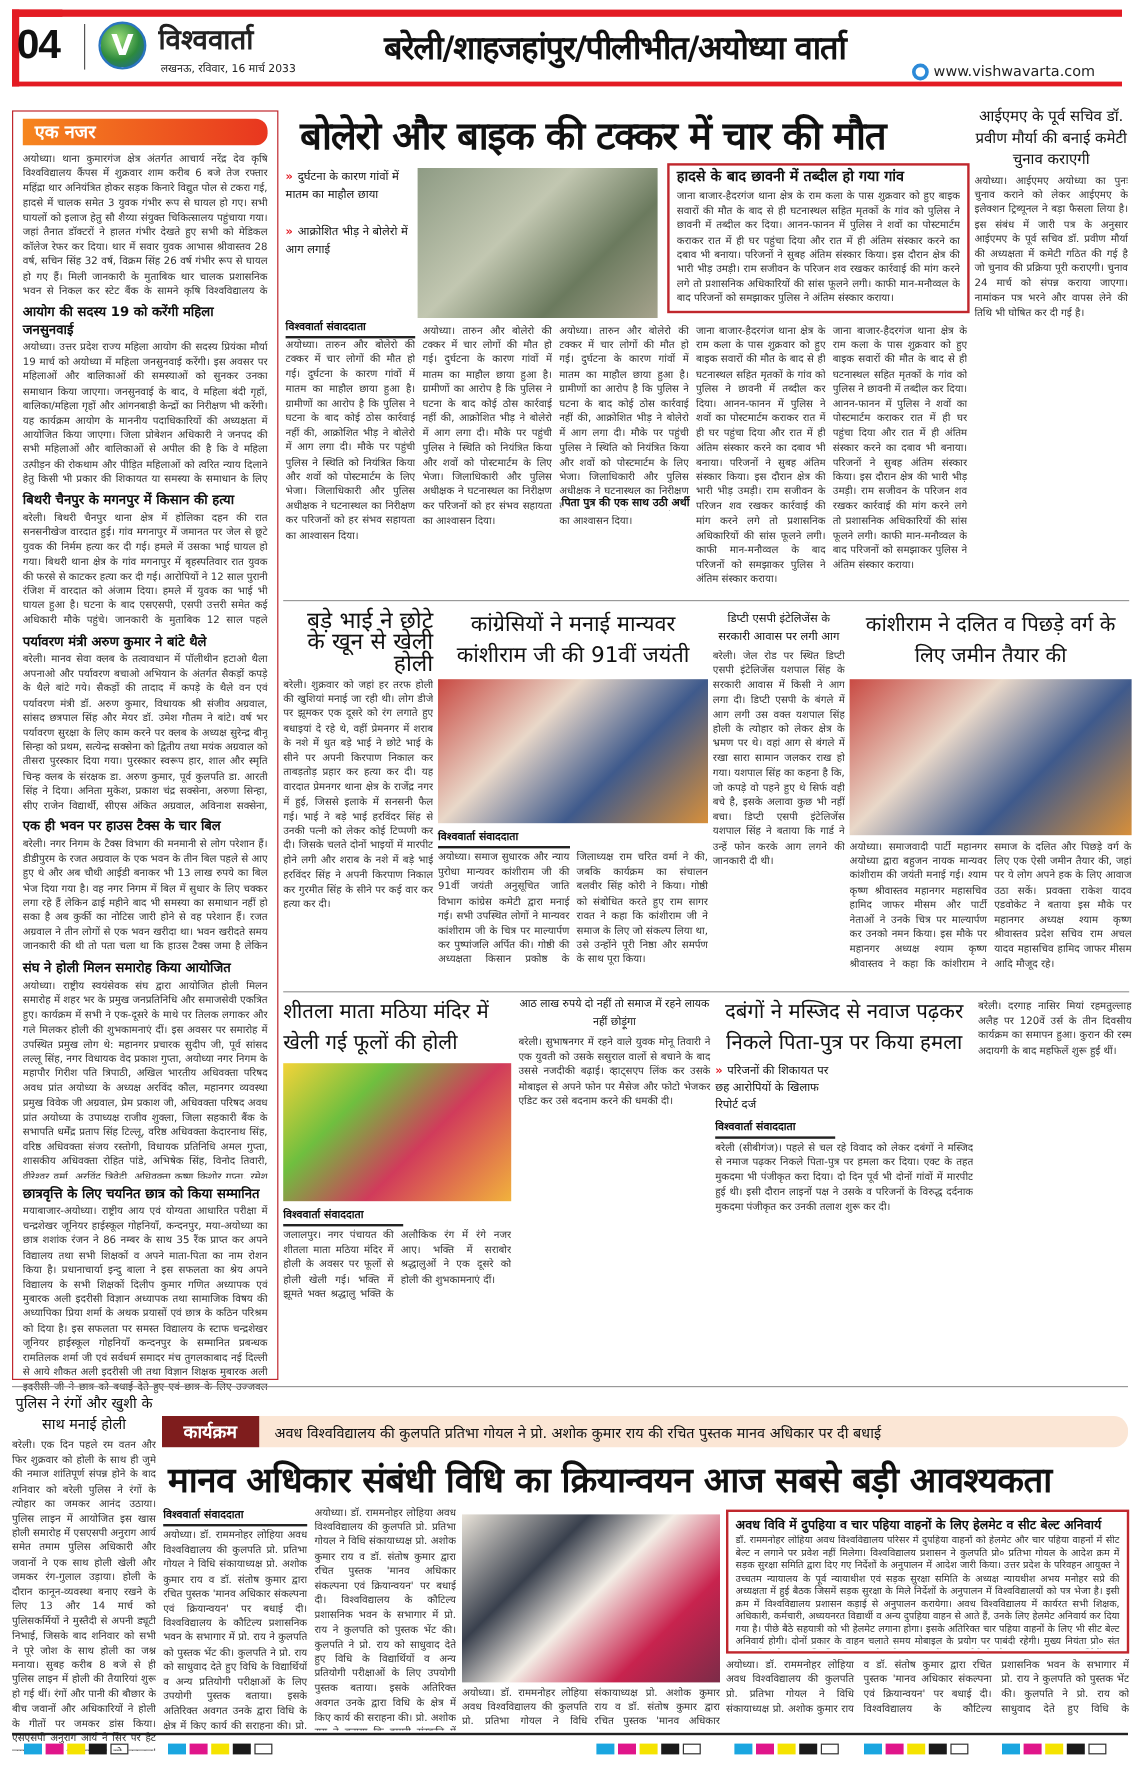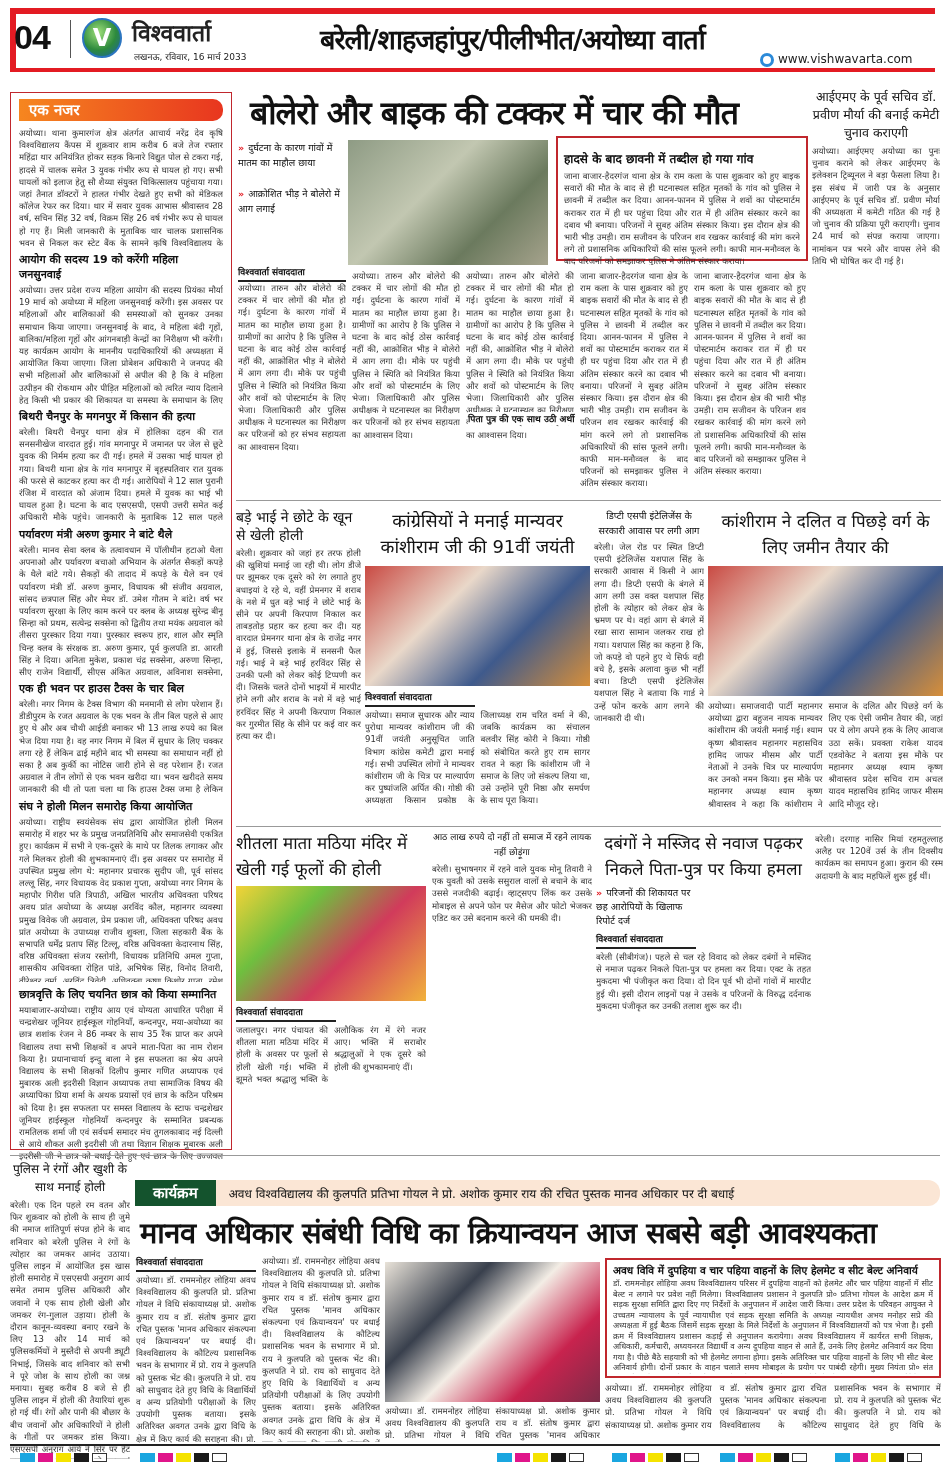--- a/index.html
+++ b/index.html
@@ -21,21 +21,21 @@
 .redbar{background:linear-gradient(90deg,#f6861f,#e8361f);color:#fff;font-weight:bold;border-radius:0 10px 10px 0;padding-left:10px}
 .photo{background:linear-gradient(135deg,#8e9b84,#c2c7b1 40%,#6b7a5e 70%,#a6a38d);}
 .photo3{background:linear-gradient(135deg,#c94a43,#e9d8c9 35%,#3f5a8c 65%,#d78f3a)}
 .photo4{background:linear-gradient(135deg,#f4d338,#6fbf3f 30%,#d13b5b 60%,#f1b23c)}
 .photo5{background:linear-gradient(135deg,#e9e3d9,#39404d 30%,#f3ede5 50%,#c8234e 75%,#7b2c48)}
 .bullet{color:#e31b23;font-weight:bold;margin-right:4px}
 .byline{font-size:9px;font-weight:bold;border-bottom:2px solid #222;padding-bottom:2px}
 .reg{display:flex;gap:3px}
 .reg span{display:inline-block;width:15px;height:9px}
 .rule{background:#222;height:2px}
-.karya{background:#14532d;color:#fff;font-weight:bold;font-size:15px;padding:4px 18px}
+.karya{background:#7f1d1d;color:#fff;font-weight:bold;font-size:15px;padding:4px 18px}
 .kbar{background:#fbe6d5;border-radius:0 12px 12px 0}
 </style>
 </head>
 <body>
 
 <div class="abs mast">
     <div class="mast-top"></div>
   </div>
 <div class="abs pgno">04</div>
 <div class="abs vsep"></div>
@@ -76,40 +76,40 @@
   </div>
 </div>
 
 <div class="abs box" style="left:236px;top:88px;width:572px;height:410px;border-width:0 0 0 0"></div>
 <div class="abs hed" style="left:250px;top:90px;font-size:32px;letter-spacing:-1px">बोलेरो और बाइक की टक्कर में चार की मौत</div>
 <div class="abs" style="left:238px;top:140px;width:110px;font-size:9.5px;line-height:15px">
   <div><span class="bullet">»</span><span>दुर्घटना के कारण गांवों में मातम का माहौल छाया</span></div>
   <div style="margin-top:16px"><span class="bullet">»</span><span>आक्रोशित भीड़ ने बोलेरो में आग लगाई</span></div>
 </div>
 <div class="abs photo" style="left:348px;top:140px;width:200px;height:125px"></div>
-<div class="abs box" style="left:556px;top:136px;width:252px;height:125px;padding:12px 6px;border-width:2px">
+<div class="abs box" style="left:556px;top:136px;width:252px;height:125px;padding:0 6px;border-width:2px">
   <div class="hed" style="font-size:12px;margin-bottom:3px">हादसे के बाद छावनी में तब्दील हो गया गांव</div>
   <div class="col-text" style="height:95px">जाना बाजार-हैदरगंज थाना क्षेत्र के राम कला के पास शुक्रवार को हुए बाइक सवारों की मौत के बाद से ही घटनास्थल सहित मृतकों के गांव को पुलिस ने छावनी में तब्दील कर दिया। आनन-फानन में पुलिस ने शवों का पोस्टमार्टम कराकर रात में ही घर पहुंचा दिया और रात में ही अंतिम संस्कार करने का दबाव भी बनाया। परिजनों ने सुबह अंतिम संस्कार किया। इस दौरान क्षेत्र की भारी भीड़ उमड़ी। राम सजीवन के परिजन शव रखकर कार्रवाई की मांग करने लगे तो प्रशासनिक अधिकारियों की सांस फूलने लगी। काफी मान-मनौव्वल के बाद परिजनों को समझाकर पुलिस ने अंतिम संस्कार कराया।</div>
 </div>
 <div class="abs" style="left:238px;top:265px;width:108px">
   <div class="byline">विश्ववार्ता संवाददाता</div>
 </div>
 <div class="abs col-text" style="left:238px;top:282px;width:108px;height:218px">अयोध्या। तारुन और बोलेरो की टक्कर में चार लोगों की मौत हो गई। दुर्घटना के कारण गांवों में मातम का माहौल छाया हुआ है। ग्रामीणों का आरोप है कि पुलिस ने घटना के बाद कोई ठोस कार्रवाई नहीं की, आक्रोशित भीड़ ने बोलेरो में आग लगा दी। मौके पर पहुंची पुलिस ने स्थिति को नियंत्रित किया और शवों को पोस्टमार्टम के लिए भेजा। जिलाधिकारी और पुलिस अधीक्षक ने घटनास्थल का निरीक्षण कर परिजनों को हर संभव सहायता का आश्वासन दिया।</div>
 <div class="abs col-text" style="left:352px;top:270px;width:108px;height:230px">अयोध्या। तारुन और बोलेरो की टक्कर में चार लोगों की मौत हो गई। दुर्घटना के कारण गांवों में मातम का माहौल छाया हुआ है। ग्रामीणों का आरोप है कि पुलिस ने घटना के बाद कोई ठोस कार्रवाई नहीं की, आक्रोशित भीड़ ने बोलेरो में आग लगा दी। मौके पर पहुंची पुलिस ने स्थिति को नियंत्रित किया और शवों को पोस्टमार्टम के लिए भेजा। जिलाधिकारी और पुलिस अधीक्षक ने घटनास्थल का निरीक्षण कर परिजनों को हर संभव सहायता का आश्वासन दिया।</div>
 <div class="abs col-text" style="left:466px;top:270px;width:108px;height:230px">अयोध्या। तारुन और बोलेरो की टक्कर में चार लोगों की मौत हो गई। दुर्घटना के कारण गांवों में मातम का माहौल छाया हुआ है। ग्रामीणों का आरोप है कि पुलिस ने घटना के बाद कोई ठोस कार्रवाई नहीं की, आक्रोशित भीड़ ने बोलेरो में आग लगा दी। मौके पर पहुंची पुलिस ने स्थिति को नियंत्रित किया और शवों को पोस्टमार्टम के लिए भेजा। जिलाधिकारी और पुलिस अधीक्षक ने घटनास्थल का निरीक्षण कर परिजनों को हर संभव सहायता का आश्वासन दिया।</div>
 <div class="abs col-text" style="left:580px;top:270px;width:108px;height:230px">जाना बाजार-हैदरगंज थाना क्षेत्र के राम कला के पास शुक्रवार को हुए बाइक सवारों की मौत के बाद से ही घटनास्थल सहित मृतकों के गांव को पुलिस ने छावनी में तब्दील कर दिया। आनन-फानन में पुलिस ने शवों का पोस्टमार्टम कराकर रात में ही घर पहुंचा दिया और रात में ही अंतिम संस्कार करने का दबाव भी बनाया। परिजनों ने सुबह अंतिम संस्कार किया। इस दौरान क्षेत्र की भारी भीड़ उमड़ी। राम सजीवन के परिजन शव रखकर कार्रवाई की मांग करने लगे तो प्रशासनिक अधिकारियों की सांस फूलने लगी। काफी मान-मनौव्वल के बाद परिजनों को समझाकर पुलिस ने अंतिम संस्कार कराया।</div>
 <div class="abs col-text" style="left:694px;top:270px;width:112px;height:230px">जाना बाजार-हैदरगंज थाना क्षेत्र के राम कला के पास शुक्रवार को हुए बाइक सवारों की मौत के बाद से ही घटनास्थल सहित मृतकों के गांव को पुलिस ने छावनी में तब्दील कर दिया। आनन-फानन में पुलिस ने शवों का पोस्टमार्टम कराकर रात में ही घर पहुंचा दिया और रात में ही अंतिम संस्कार करने का दबाव भी बनाया। परिजनों ने सुबह अंतिम संस्कार किया। इस दौरान क्षेत्र की भारी भीड़ उमड़ी। राम सजीवन के परिजन शव रखकर कार्रवाई की मांग करने लगे तो प्रशासनिक अधिकारियों की सांस फूलने लगी। काफी मान-मनौव्वल के बाद परिजनों को समझाकर पुलिस ने अंतिम संस्कार कराया।</div>
 <div class="abs hed" style="left:468px;top:412px;font-size:9px;background:#fff">पिता पुत्र की एक साथ उठी अर्थी</div>
 
 <div class="abs hed" style="left:812px;top:88px;width:128px;font-size:12.5px;text-align:center;line-height:18px;font-weight:normal">आईएमए के पूर्व सचिव डॉ. प्रवीण मौर्या की बनाई कमेटी चुनाव कराएगी</div>
 <div class="abs col-text" style="left:812px;top:145px;width:128px;height:355px">अयोध्या। आईएमए अयोध्या का पुनः चुनाव कराने को लेकर आईएमए के इलेक्शन ट्रिब्यूनल ने बड़ा फैसला लिया है। इस संबंध में जारी पत्र के अनुसार आईएमए के पूर्व सचिव डॉ. प्रवीण मौर्या की अध्यक्षता में कमेटी गठित की गई है जो चुनाव की प्रक्रिया पूरी कराएगी। चुनाव 24 मार्च को संपन्न कराया जाएगा। नामांकन पत्र भरने और वापस लेने की तिथि भी घोषित कर दी गई है।</div>
 
 <div class="abs" style="left:236px;top:500px;width:705px;height:1px;background:#999"></div>
 <div class="abs" style="left:236px;top:508px;width:125px">
-  <div style="font-size:14px;text-align:left;line-height:18px">बड़े भाई ने छोटे के खून से खेली होली</div>
+  <div style="font-size:19px;text-align:right;line-height:18px">बड़े भाई ने छोटे के खून से खेली होली</div>
   <div class="col-text" style="height:298px;margin-top:3px">बरेली। शुक्रवार को जहां हर तरफ होली की खुशियां मनाई जा रही थी। लोग डीजे पर झूमकर एक दूसरे को रंग लगाते हुए बधाइयां दे रहे थे, वहीं प्रेमनगर में शराब के नशे में धुत बड़े भाई ने छोटे भाई के सीने पर अपनी किरपाण निकाल कर ताबड़तोड़ प्रहार कर हत्या कर दी। यह वारदात प्रेमनगर थाना क्षेत्र के राजेंद्र नगर में हुई, जिससे इलाके में सनसनी फैल गई। भाई ने बड़े भाई हरविंदर सिंह से उनकी पत्नी को लेकर कोई टिप्पणी कर दी। जिसके चलते दोनों भाइयों में मारपीट होने लगी और शराब के नशे में बड़े भाई हरविंदर सिंह ने अपनी किरपाण निकाल कर गुरमीत सिंह के सीने पर कई वार कर हत्या कर दी।</div>
 </div>
 <div class="abs" style="left:365px;top:508px;width:225px">
   <div class="hed" style="font-size:18px;text-align:center;line-height:26px;font-weight:normal">कांग्रेसियों ने मनाई मान्यवर कांशीराम जी की 91वीं जयंती</div>
   <div class="photo3" style="height:120px;margin-top:6px"></div>
   <div class="byline" style="margin-top:4px;width:110px">विश्ववार्ता संवाददाता</div>
   <div class="col-text" style="height:150px;margin-top:2px;column-count:2;column-gap:6px">अयोध्या। समाज सुधारक और न्याय पुरोधा मान्यवर कांशीराम जी की 91वीं जयंती अनुसूचित जाति विभाग कांग्रेस कमेटी द्वारा मनाई गई। सभी उपस्थित लोगों ने मान्यवर कांशीराम जी के चित्र पर माल्यार्पण कर पुष्पांजलि अर्पित की। गोष्ठी की अध्यक्षता किसान प्रकोष्ठ के जिलाध्यक्ष राम चरित वर्मा ने की, जबकि कार्यक्रम का संचालन बलवीर सिंह कोरी ने किया। गोष्ठी को संबोधित करते हुए राम सागर रावत ने कहा कि कांशीराम जी ने समाज के लिए जो संकल्प लिया था, उसे उन्होंने पूरी निष्ठा और समर्पण के साथ पूरा किया।</div>
 </div>
 <div class="abs" style="left:594px;top:508px;width:110px">
   <div style="font-size:9.5px;text-align:center;line-height:15px">डिप्टी एसपी इंटेलिजेंस के सरकारी आवास पर लगी आग</div>

